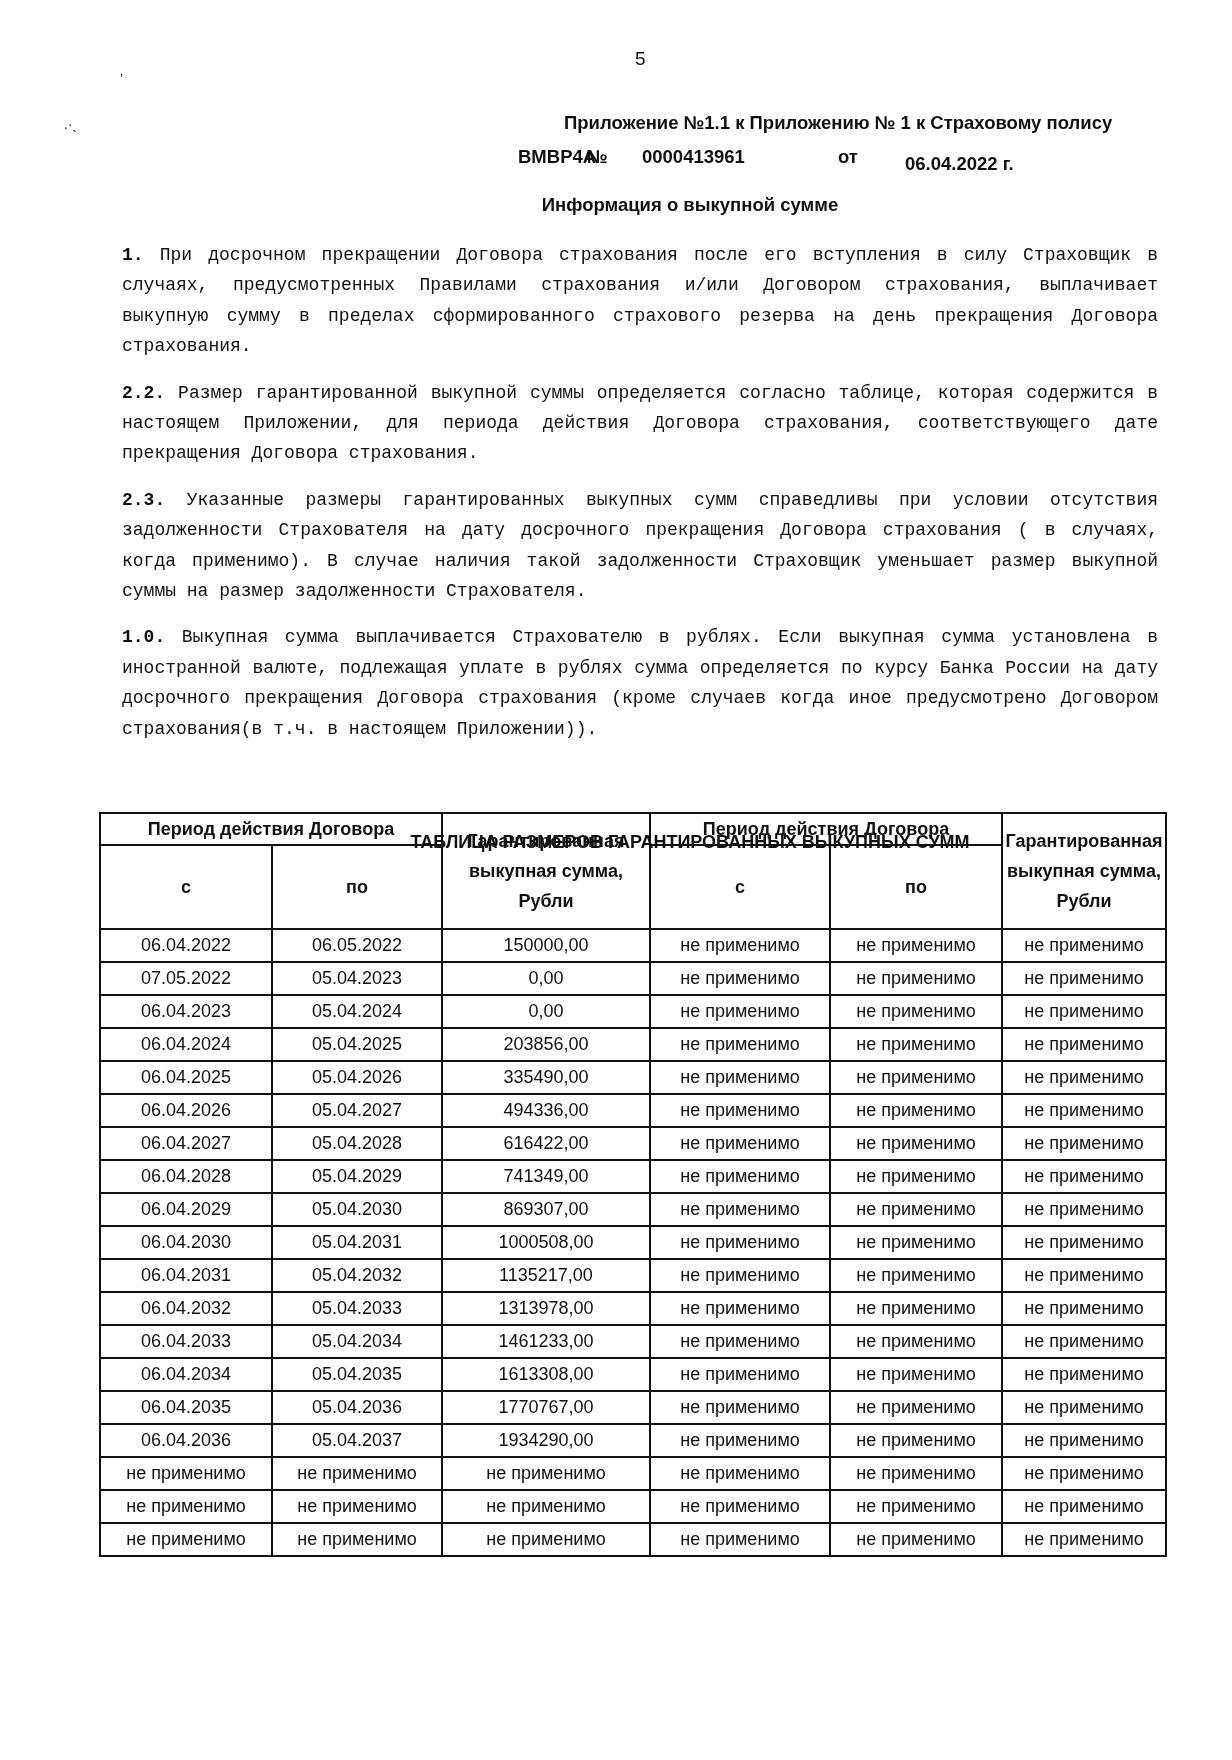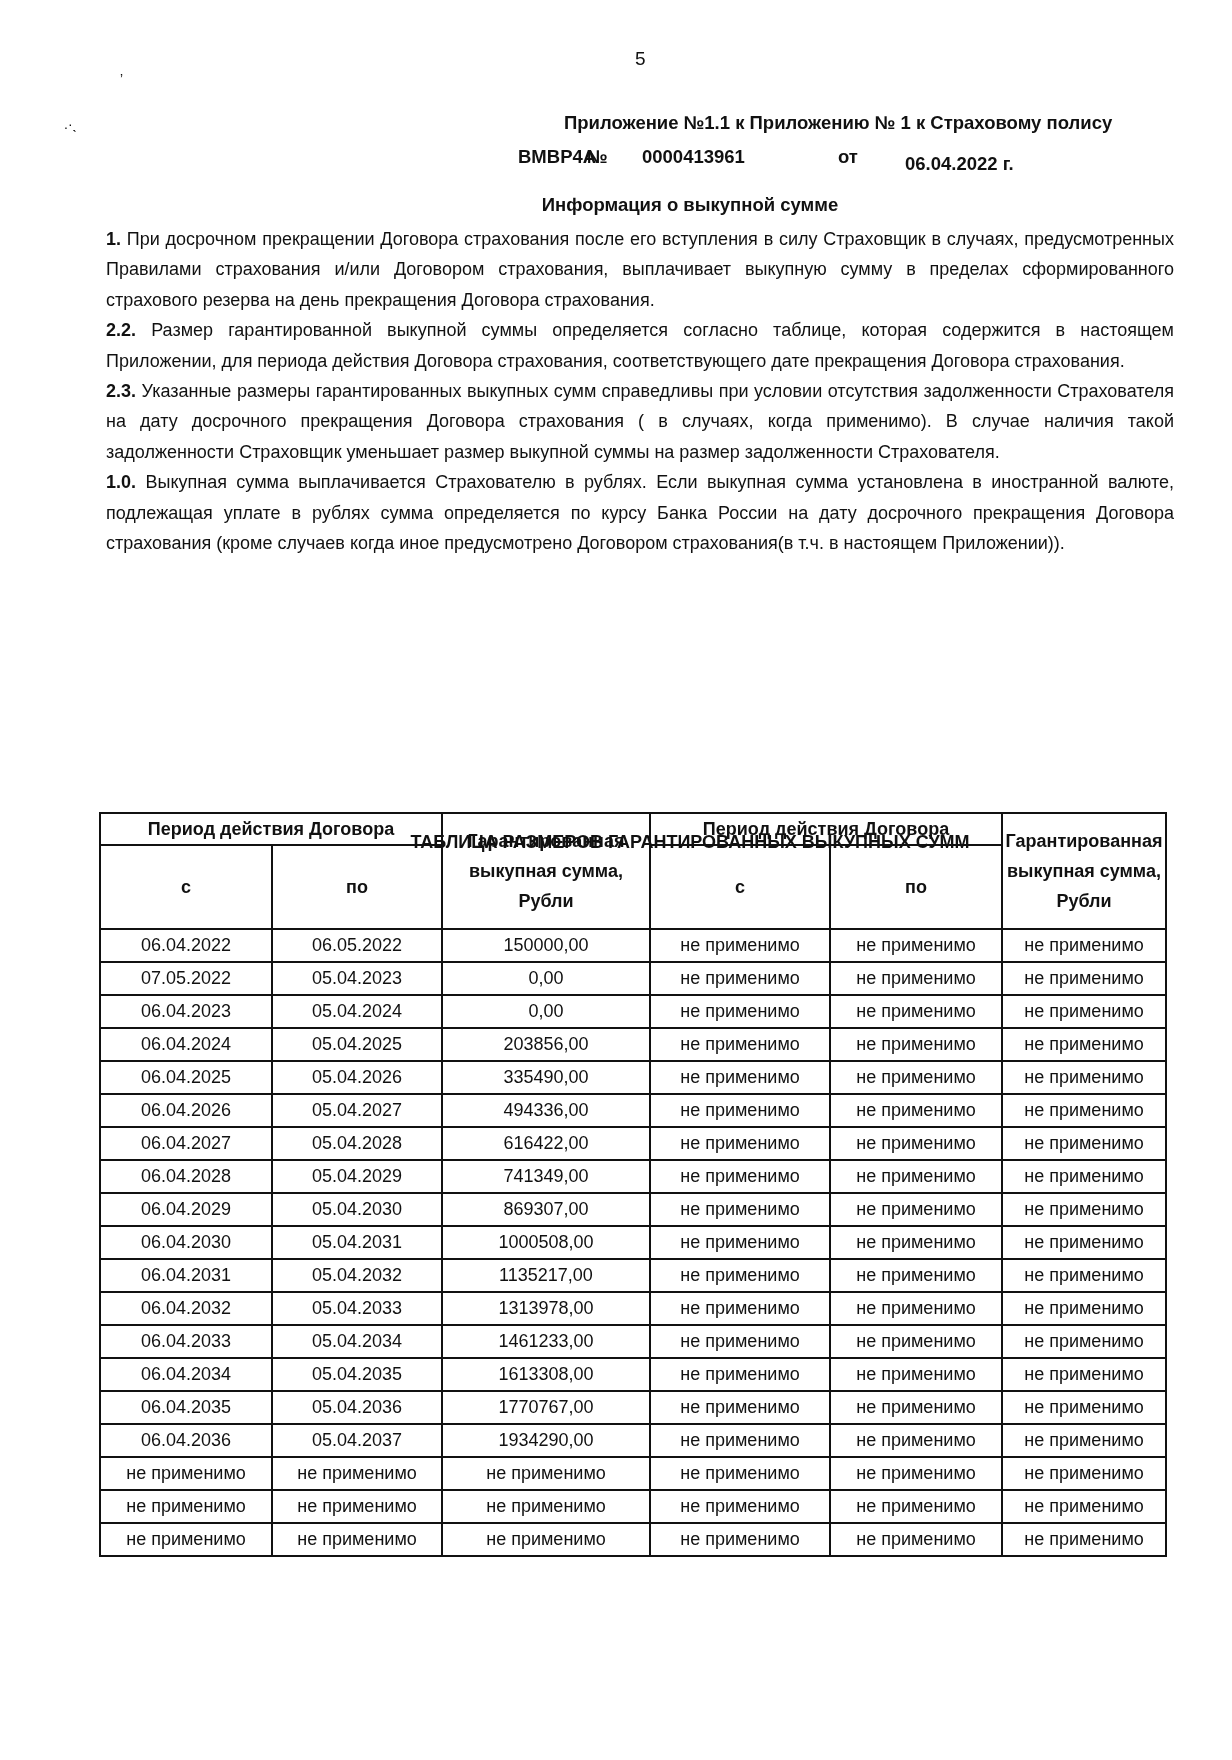--- a/index.html
+++ b/index.html
@@ -4,21 +4,21 @@
 <style>
   html, body { margin: 0; padding: 0; background: #ffffff; }
   body { width: 1232px; height: 1760px; position: relative; overflow: hidden;
          font-family: "Liberation Sans", "DejaVu Sans", sans-serif; color: #111; }
   .page-number { position: absolute; left: 635px; top: 48px; font-size: 19px; }
   .scan-mark { position: absolute; color:#111; font-size: 14px; }
   .appendix-title { position: absolute; left: 564px; top: 112px; font-size: 18.5px; font-weight: bold; }
   .policy-line { position: absolute; top: 146px; font-size: 18.5px; font-weight: bold; }
   .section-title { position: absolute; left: 0; width: 1380px; text-align: center; top: 194px; font-size: 18.5px; font-weight: bold; }
   .body-text { position: absolute; left: 106px; width: 1068px; top: 224px; font-size: 18px; line-height: 30.4px; }
-  .body-text p { margin: 0; text-align: justify; }
+  .body-text p { margin: 16px; text-align: justify; font-family: Liberation Mono, monospace; }
   .body-text b { font-weight: bold; }
   .table-title { position: absolute; left: 0; width: 1380px; text-align: center; top: 832px; font-size: 18px; font-weight: bold; }
   table.surrender { position: absolute; left: 99px; top: 812px; border-collapse: collapse; font-size: 18px; }
   table.surrender td, table.surrender th { border: 2px solid #111; text-align: center; padding: 0; font-weight: normal; }
   table.surrender th { font-weight: bold; line-height: 30px; }
   .c1 { width: 170px; } .c2 { width: 168px; } .c3 { width: 206px; }
   .c4 { width: 178px; } .c5 { width: 170px; } .c6 { width: 162px; }
   tr.data-row td { height: 31px; }
 </style>
 </head>

